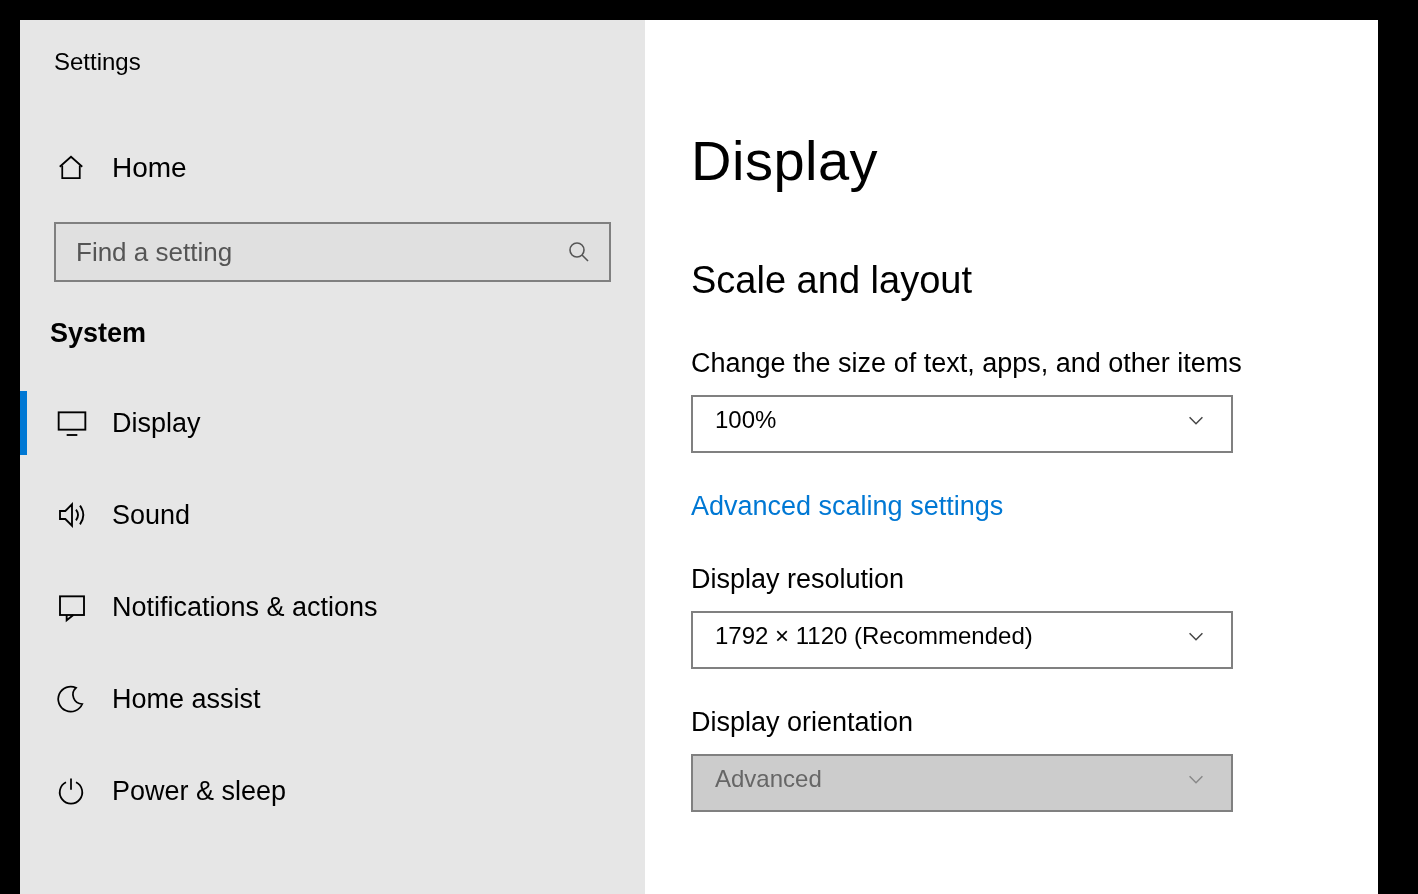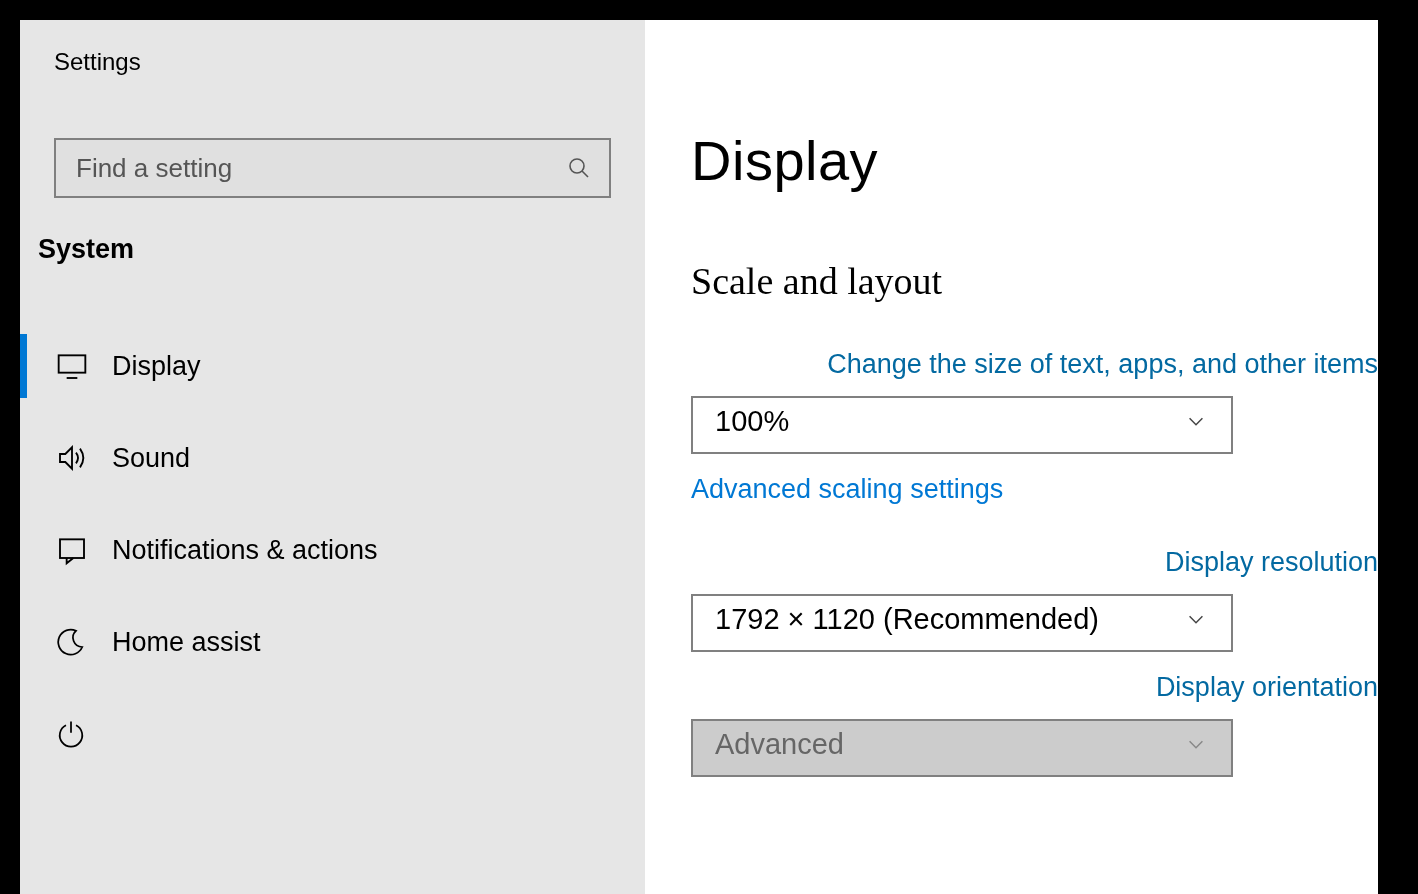--- a/index.html
+++ b/index.html
@@ -71,22 +71,22 @@
     position: absolute;
     right: 20px;
     top: 50%;
     transform: translateY(-50%);
     color: #555;
   }
   .category {
     font-size: 27px;
     font-weight: 600;
     color: #000;
-    padding-left: 18px;
-    margin-bottom: 55px;
+    padding-left: 30px;
+    margin-bottom: 28px;
   }
   .nav-item {
     display: flex;
     align-items: center;
     height: 92px;
     padding-left: 36px;
     cursor: pointer;
     position: relative;
   }
   .nav-item .label {
@@ -112,41 +112,39 @@
     font-weight: 500;
     color: #000;
     margin-bottom: 66px;
     letter-spacing: 0.5px;
   }
   .section-heading {
     font-size: 38px;
     font-weight: 500;
     color: #000;
     margin-bottom: 46px;
-    font-family: Liberation Serif, serif;
   }
   .field-label {
     font-size: 27px;
-    color: #0369a1;
+    color: #000000;
     margin-bottom: 16px;
-    text-align: right;
   }
   .dropdown {
     width: 542px;
     height: 58px;
     border: 2px solid #808080;
     background: #fff;
     display: flex;
     align-items: center;
     justify-content: space-between;
     padding: 0 24px 8px 22px;
-    font-size: 29px;
-    color: #000;
-    cursor: pointer;
-    margin-bottom: 20px;
+    font-size: 24px;
+    color: #000;
+    cursor: pointer;
+    margin-bottom: 38px;
   }
   .dropdown.disabled {
     background: #ccc;
     color: #666;
     cursor: default;
   }
   .dropdown .chev { color: #444; }
   .dropdown.disabled .chev { color: #888; }
   .link {
     font-size: 27px;
@@ -158,20 +156,29 @@
   svg { display: block; }
 </style>
 </head>
 <body>
 
 <div class="frame">
 
   <div class="sidebar">
     <div class="app-title">Settings</div>
 
+    <div class="home-row">
+      <span class="icon-slot">
+        <svg width="30" height="30" viewBox="0 0 24 24" fill="none" stroke="#000" stroke-width="1.4">
+          <path d="M3 11 L12 3 L21 11"></path>
+          <path d="M5 10 V20 H19 V10"></path>
+        </svg>
+      </span>
+      <span class="label">Home</span>
+    </div>
 
     <div class="search-wrap">
       <input class="search-input" type="text" placeholder="Find a setting" style="">
       <span class="search-icon">
         <svg width="24" height="24" viewBox="0 0 24 24" fill="none" stroke="#555" stroke-width="1.6">
           <circle cx="10" cy="10" r="7"></circle>
           <line x1="15" y1="15" x2="21" y2="21"></line>
         </svg>
       </span>
     </div>
@@ -218,20 +225,21 @@
       <span class="label">Home assist</span>
     </div>
 
     <div class="nav-item">
       <span class="icon-slot">
         <svg width="30" height="30" viewBox="0 0 24 24" fill="none" stroke="#000" stroke-width="1.4">
           <path d="M8 5 A9 9 0 1 0 16 5"></path>
           <line x1="12" y1="2" x2="12" y2="11"></line>
         </svg>
       </span>
+      <span class="label">Power &amp; sleep</span>
     </div>
   </div>
 
   <div class="content">
     <h1 class="page-heading">Display</h1>
     <h2 class="section-heading">Scale and layout</h2>
 
     <div class="field-label">Change the size of text, apps, and other items</div>
     <div class="dropdown">
       <span>100%</span>

